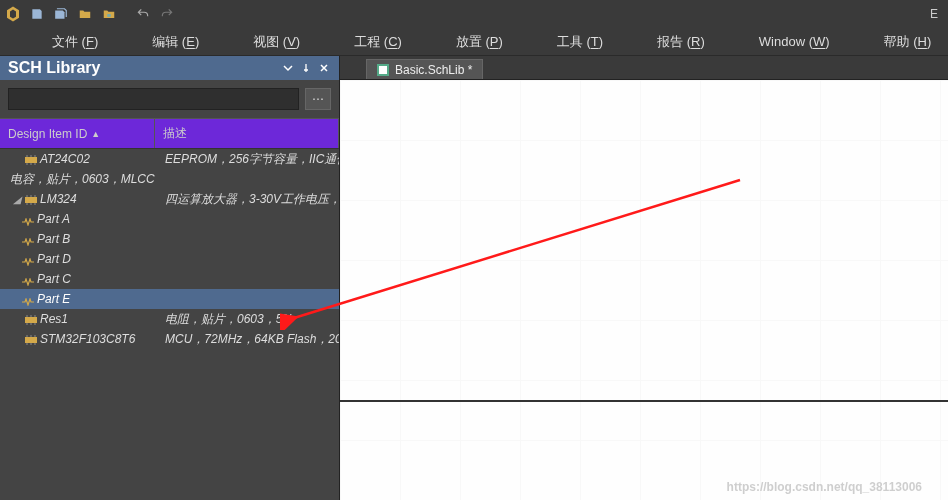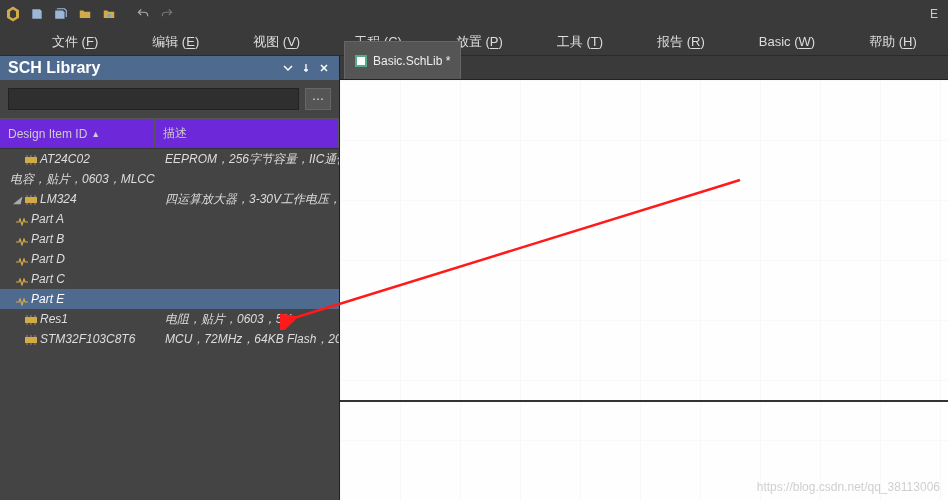--- a/index.html
+++ b/index.html
@@ -33,35 +33,35 @@
 .columns .col2 { flex: 1; }
 .sort-arrow { font-size: 9px; }
 
 .tree { flex: 1; overflow: hidden; background: #444; font-style: italic; }
 .row { display: flex; align-items: center; height: 20px; font-size: 12px; color: #ddd; }
 .row.selected { background: #4f6a8f; color: #fff; }
 .row .cell1 { width: 155px; display: flex; align-items: center; gap: 3px; padding-left: 6px; white-space: nowrap; overflow: hidden; }
 .row .cell2 { flex: 1; white-space: nowrap; overflow: hidden; padding-left: 4px; }
 .expander { width: 10px; display: inline-flex; justify-content: center; font-size: 10px; color: #aaa; }
 .indent0 { padding-left: 6px; }
-.indent1 .cell1 { padding-left: 16px; }
+.indent1 .cell1 { padding-left: 22px; }
 .comp-icon { width: 12px; height: 10px; display: inline-block; }
 .part-icon { width: 12px; height: 8px; display: inline-block; }
 
 .editor { flex: 1; background: #4a4a4a; position: relative; }
 .tabbar { height: 24px; background: #3a3a3a; display: flex; align-items: flex-end; padding-left: 4px; border-bottom: 1px solid #222; }
-.tab { height: 38px; background: #555; border: 1px solid #666; border-bottom: none; padding: 0 10px; display: flex; align-items: center; gap: 6px; font-size: 12px; color: #eee; }
+.tab { height: 20px; background: #555; border: 1px solid #666; border-bottom: none; padding: 0 10px; display: flex; align-items: center; gap: 6px; font-size: 12px; color: #eee; margin-left: 22px; }
 .tab .doc-icon { width: 12px; height: 12px; }
 .canvas { position: absolute; left: 0; right: 0; top: 24px; bottom: 0; background: #fefefe; }
 .canvas .hline { position: absolute; left: 0; right: 0; top: 320px; height: 0; border-top: 2px solid #333; }
 .canvas .grid { position:absolute; inset:0; background-image: linear-gradient(#eee 1px, transparent 1px), linear-gradient(90deg, #eee 1px, transparent 1px); background-size: 60px 60px; opacity:.35; }
 
 .arrow-overlay { position: absolute; pointer-events: none; }
 
-.watermark { position: absolute; right: 8px; bottom: 6px; color: #bbb; font-size: 12px; opacity: .7; }
+.watermark { position: absolute; right: 26px; bottom: 6px; color: #bbb; font-size: 12px; opacity: .7; font-weight: bold; }
 </style>
 </head>
 <body>
 
 <div class="titlebar">
   <span class="logo">
     <svg viewBox="0 0 24 24">
         <path fill="#d4a94a" d="M12 2l8 5v10l-8 5-8-5V7z"></path>
         <path fill="#3a3a3a" d="M12 6l4 2.5v7L12 18l-4-2.5v-7z"></path>
       </svg>
@@ -103,21 +103,21 @@
 </div>
 
 <div class="menubar">
   <span class="menu-item"><span>文件 (</span><u>F</u><span>)</span></span>
   <span class="menu-item"><span>编辑 (</span><u>E</u><span>)</span></span>
   <span class="menu-item"><span>视图 (</span><u>V</u><span>)</span></span>
   <span class="menu-item"><span>工程 (</span><u>C</u><span>)</span></span>
   <span class="menu-item"><span>放置 (</span><u>P</u><span>)</span></span>
   <span class="menu-item"><span>工具 (</span><u>T</u><span>)</span></span>
   <span class="menu-item"><span>报告 (</span><u>R</u><span>)</span></span>
-  <span class="menu-item"><span>Basic (</span><u>W</u><span>)</span></span>
+  <span class="menu-item"><span>Window (</span><u>W</u><span>)</span></span>
   <span class="menu-item"><span>帮助 (</span><u>H</u><span>)</span></span>
 </div>
 
 <div class="workspace">
   <div class="panel">
     <div class="panel-header">
       <span>SCH Library</span>
       <span class="spacer"></span>
       <span class="hbtn">
           <svg viewBox="0 0 10 10" width="10" height="10">

